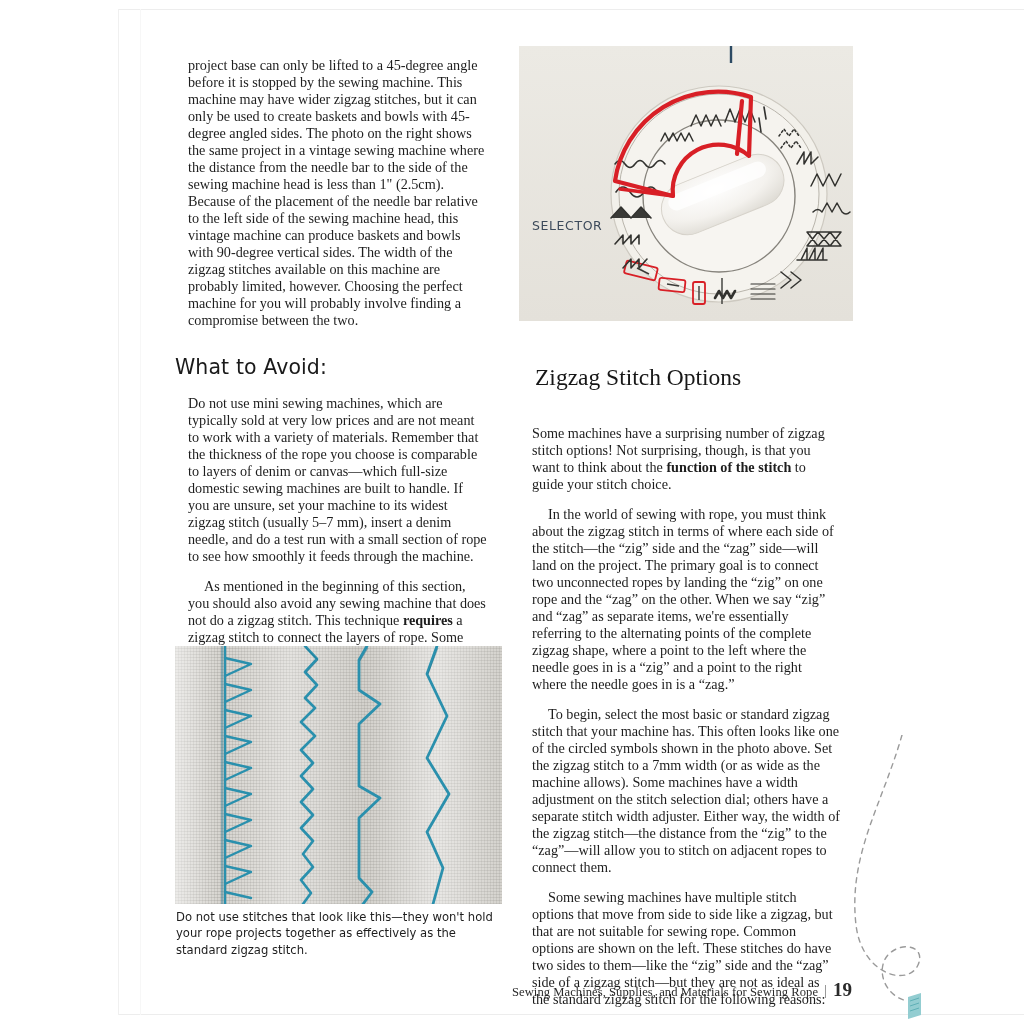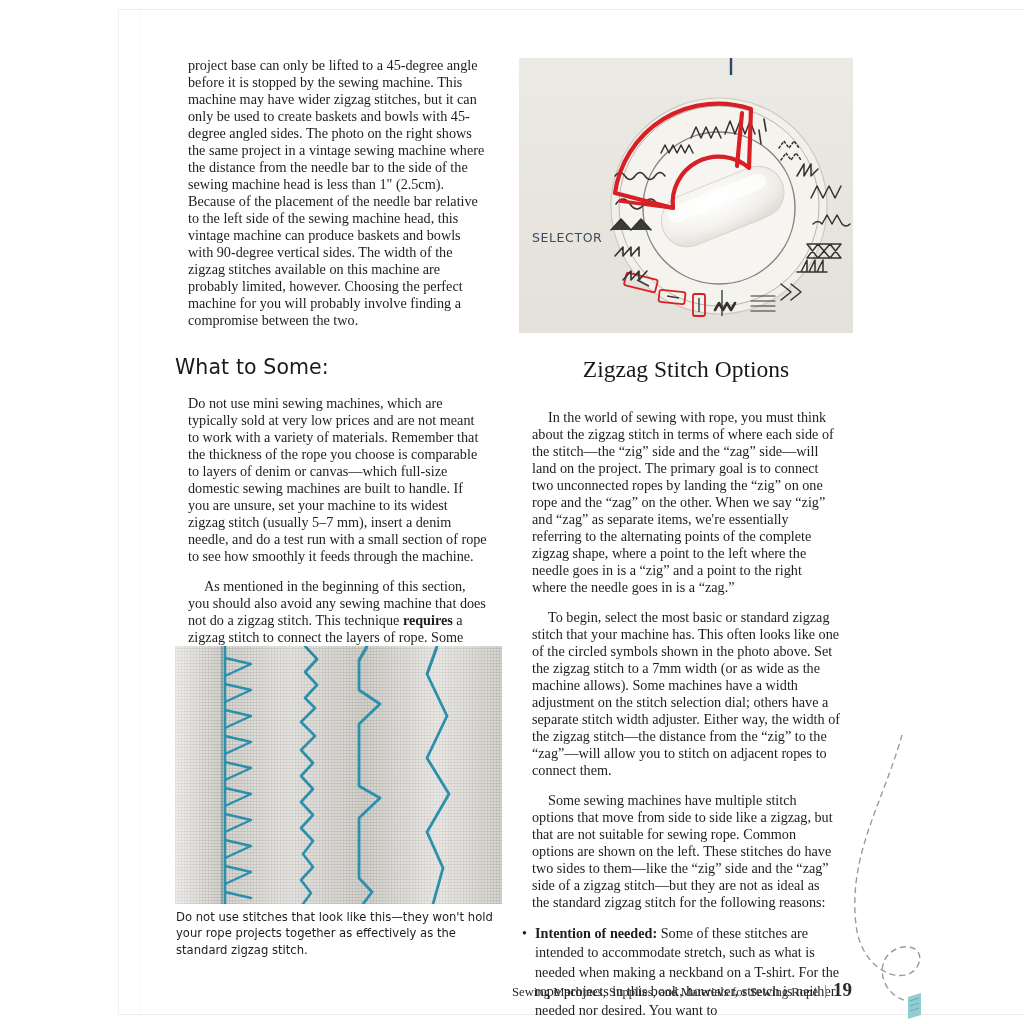--- a/index.html
+++ b/index.html
@@ -40,27 +40,26 @@
   h2.section {
     margin: 0;
     font-family: "DejaVu Sans", sans-serif;
     font-weight: 400;
     font-size: 20.5px;
     line-height: 24px;
     color: #1a1a1a;
     letter-spacing: 0.1px;
   }
   h2.serif-head {
-    margin: 8px;
+    margin: 16px;
     font-family: "Liberation Serif", serif;
     font-weight: 400;
     font-size: 23.5px;
     line-height: 28px;
     color: #171717;
-    text-align: center;
   }
   .sp-above-head { height: 13px; }
   .sp-below-head { height: 3px; }
 
   p.caption {
     margin: 0;
     font-family: "DejaVu Sans", sans-serif;
     font-size: 11.6px;
     line-height: 16.4px;
     color: #1d1d1d;
@@ -95,21 +94,21 @@
                              rgba(255,255,255,0.35) 35%, rgba(190,188,182,0.15) 58%,
                              rgba(255,255,255,0.45) 80%, rgba(205,203,197,0.2) 100%),
       repeating-linear-gradient(0deg, rgba(120,118,112,0.22) 0 1px, rgba(0,0,0,0) 1px 3px),
       repeating-linear-gradient(90deg, rgba(120,118,112,0.18) 0 1px, rgba(0,0,0,0) 1px 3px),
       #d6d4cf;
   }
   .photo-stitch svg { position:absolute; inset:0; }
 
   
   .photo-dial {
-    position: absolute; left: 519px; top: 58px;
+    position: absolute; left: 519px; top: 46px;
     width: 334px; height: 275px;
     background: #e9e7e1;
     overflow: hidden;
   }
   .photo-dial svg { position:absolute; inset:0; }
   .dial-label {
     position:absolute; left:13px; top:172px;
     font-family: "DejaVu Sans", sans-serif;
     font-size: 12.5px;
     letter-spacing: 0.6px;
@@ -140,21 +139,21 @@
   <div class="edge-top"></div>
   <div class="edge-bottom"></div>
   <div class="edge-left"></div>
   <div class="edge-gutter"></div>
 
   <div class="col-left">
 
     <p class="body">project base can only be lifted to a 45-degree angle before it is stopped by the sewing machine. This machine may have wider zigzag stitches, but it can only be used to create baskets and bowls with 45-degree angled sides. The photo on the right shows the same project in a vintage sewing machine where the distance from the needle bar to the side of the sewing machine head is less than 1" (2.5cm). Because of the placement of the needle bar relative to the left side of the sewing machine head, this vintage machine can produce baskets and bowls with 90-degree vertical sides. The width of the zigzag stitches available on this machine are probably limited, however. Choosing the perfect machine for you will probably involve finding a compromise between the two.</p>
 
     <div class="sp-above-head"></div>
-    <h2 class="section">What to Some:</h2>
+    <h2 class="section">What to Avoid:</h2>
     <div class="sp-below-head"></div>
 
     <p class="body">Do not use mini sewing machines, which are typically sold at very low prices and are not meant to work with a variety of materials. Remember that the thickness of the rope you choose is comparable to layers of denim or canvas—which full-size domestic sewing machines are built to handle. If you are unsure, set your machine to its widest zigzag stitch (usually 5–7 mm), insert a denim needle, and do a test run with a small section of rope to see how smoothly it feeds through the machine.</p>
 
     <p class="body indent"><span>As mentioned in the beginning of this section, you should also avoid any sewing machine that does not do a zigzag stitch. This technique </span><b>requires</b><span> a zigzag stitch to connect the layers of rope. Some vintage machines and specialty machines can only do straight stitching.</span></p>
 
     <p class="body indent">If you have further questions, consult your local craft shop or sewing machine dealer for insights into which machine will work best for your budget and space.</p>
   </div>
 
   <div class="photo-stitch">
@@ -294,20 +293,21 @@
     <div class="dial-label">SELECTOR</div>
   </div>
 
   <div class="col-right" style="top:330px;">
 
 
     <div style="height:17px;"></div>
     <h2 class="serif-head">Zigzag Stitch Options</h2>
     <div style="height:5px;"></div>
 
+    <p class="body"><span>Some machines have a surprising number of zigzag stitch options! Not surprising, though, is that you want to think about the </span><b>function of the stitch</b><span> to guide your stitch choice.</span></p>
 
     <p class="body indent">In the world of sewing with rope, you must think about the zigzag stitch in terms of where each side of the stitch—the “zig” side and the “zag” side—will land on the project. The primary goal is to connect two unconnected ropes by landing the “zig” on one rope and the “zag” on the other. When we say “zig” and “zag” as separate items, we're essentially referring to the alternating points of the complete zigzag shape, where a point to the left where the needle goes in is a “zig” and a point to the right where the needle goes in is a “zag.”</p>
 
     <p class="body indent">To begin, select the most basic or standard zigzag stitch that your machine has. This often looks like one of the circled symbols shown in the photo above. Set the zigzag stitch to a 7mm width (or as wide as the machine allows). Some machines have a width adjustment on the stitch selection dial; others have a separate stitch width adjuster. Either way, the width of the zigzag stitch—the distance from the “zig” to the “zag”—will allow you to stitch on adjacent ropes to connect them.</p>
 
     <p class="body indent">Some sewing machines have multiple stitch options that move from side to side like a zigzag, but that are not suitable for sewing rope. Common options are shown on the left. These stitches do have two sides to them—like the “zig” side and the “zag” side of a zigzag stitch—but they are not as ideal as the standard zigzag stitch for the following reasons:</p>
 
     <ul class="bullets">
       <li><span class="dot">•</span><b>Intention of needed:</b><span> Some of these stitches are intended to accommodate stretch, such as what is needed when making a neckband on a T-shirt. For the rope projects in this book, however, stretch is neither needed nor desired. You want to</span></li>
     </ul>

